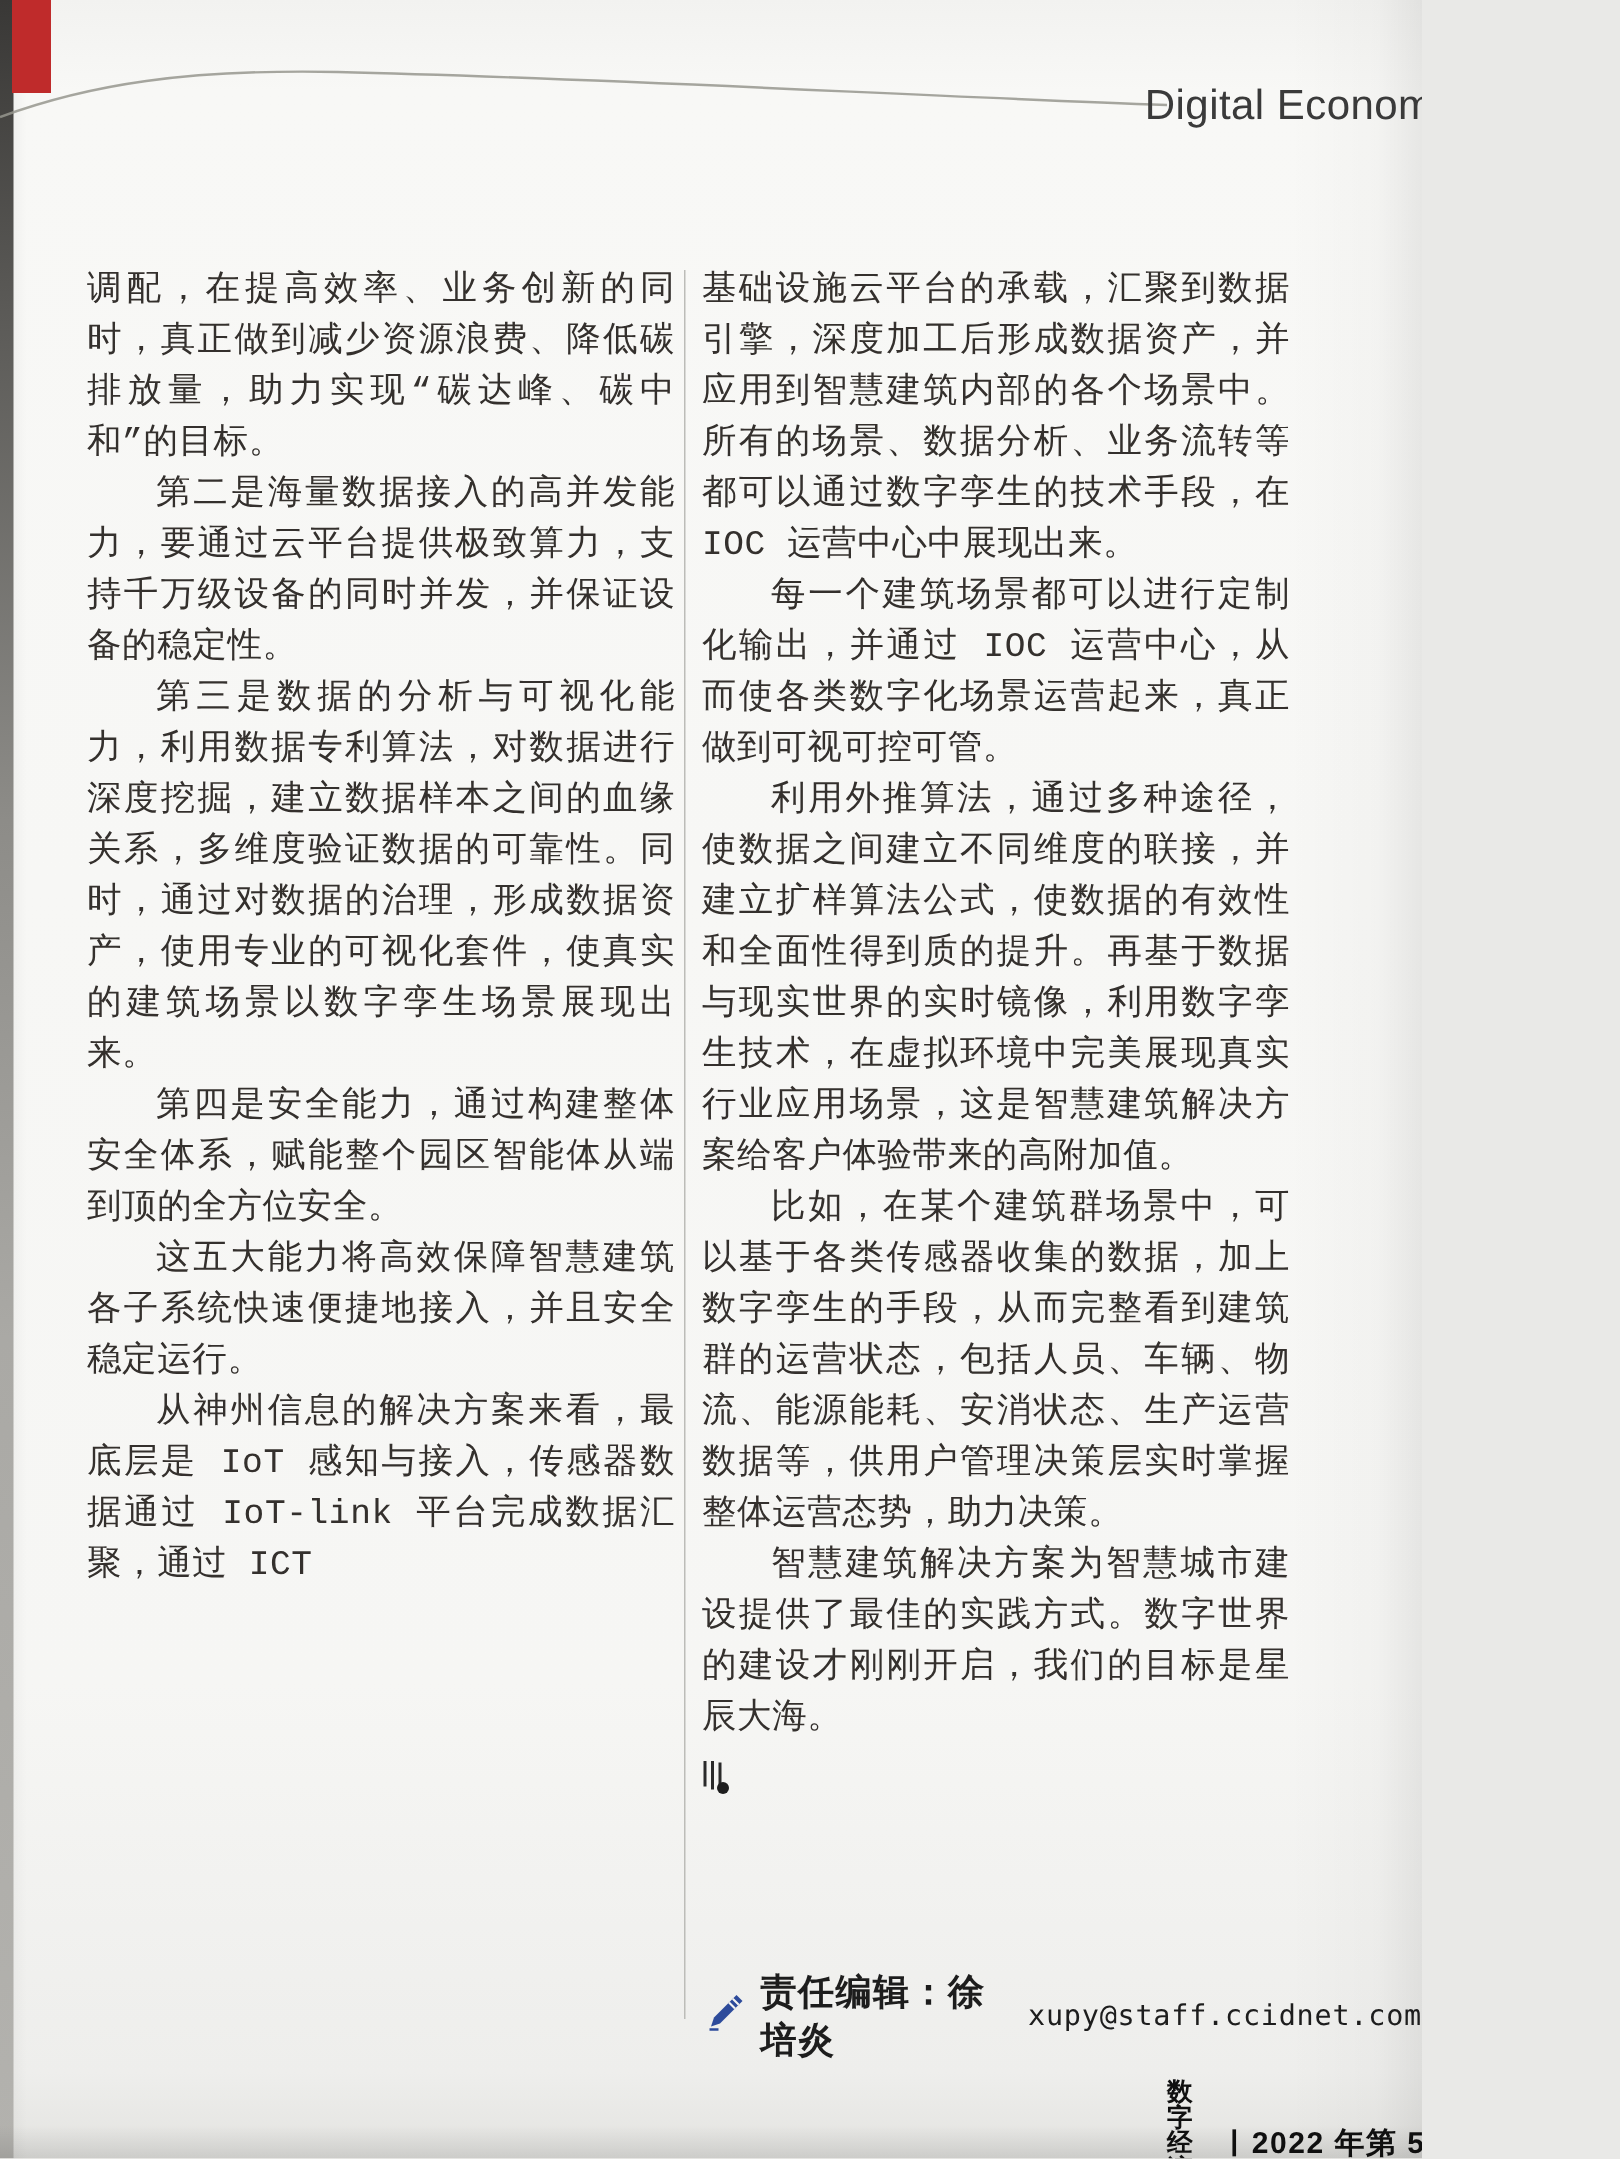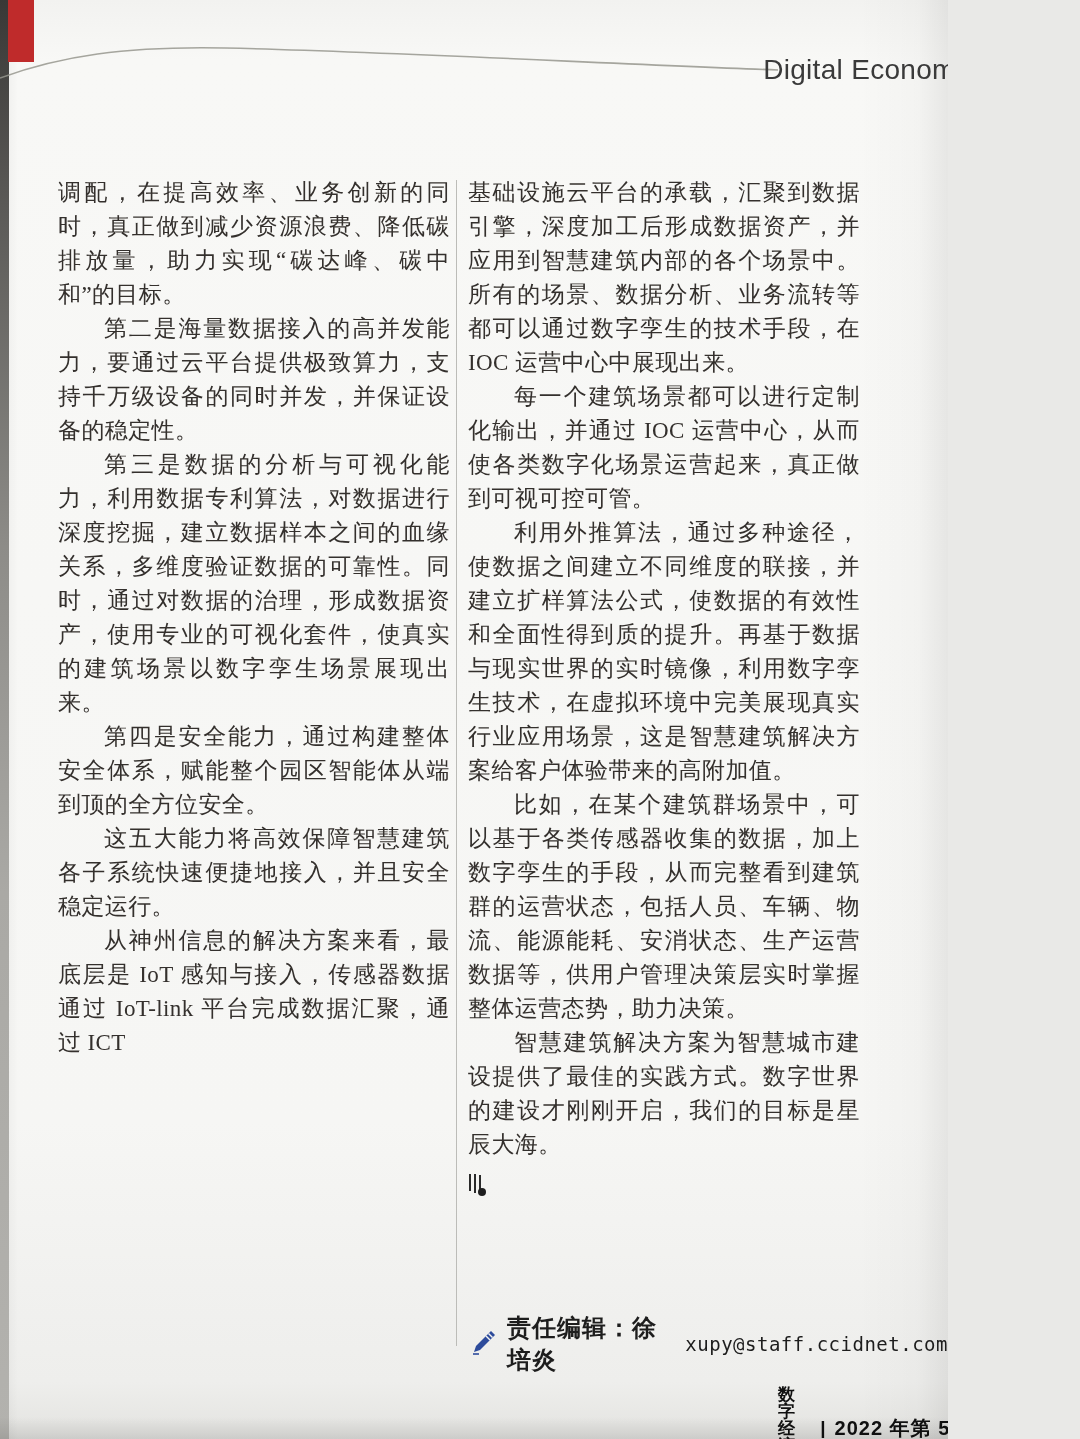--- a/index.html
+++ b/index.html
@@ -28,21 +28,21 @@
   .header-label{
     position:absolute;top:54px;left:700px;width:270px;text-align:right;
     font-family:"Liberation Sans","DejaVu Sans",sans-serif;
     font-size:28px;line-height:32px;color:#3a3a3a;letter-spacing:0.3px;
   }
   .col{position:absolute;top:176px;width:392px;color:#34302d;}
   .col-left{left:58px;}
   .col-right{left:468px;}
   .col p{
     margin:0;font-size:23px;line-height:34px;letter-spacing:0.4px;
-    text-align:justify;text-justify:inter-ideograph;
+    text-align:justify;text-justify:inter-ideograph;font-family:Liberation Mono, monospace;
   }
   .col p.indent{text-indent:2em;}
   .col-divider{position:absolute;left:456px;top:180px;width:1px;height:1166px;background:#bcbcb8;}
   .end-mark{margin-top:10px;height:26px;}
   .editor-line{
     position:absolute;left:470px;top:1312px;display:flex;align-items:center;
     font-family:"Liberation Sans","DejaVu Sans",sans-serif;color:#1d1d1d;
   }
   .editor-line .pencil{margin-right:10px;display:inline-block;}
   .editor-line .ed-label{font-size:24px;font-weight:bold;letter-spacing:1px;}

